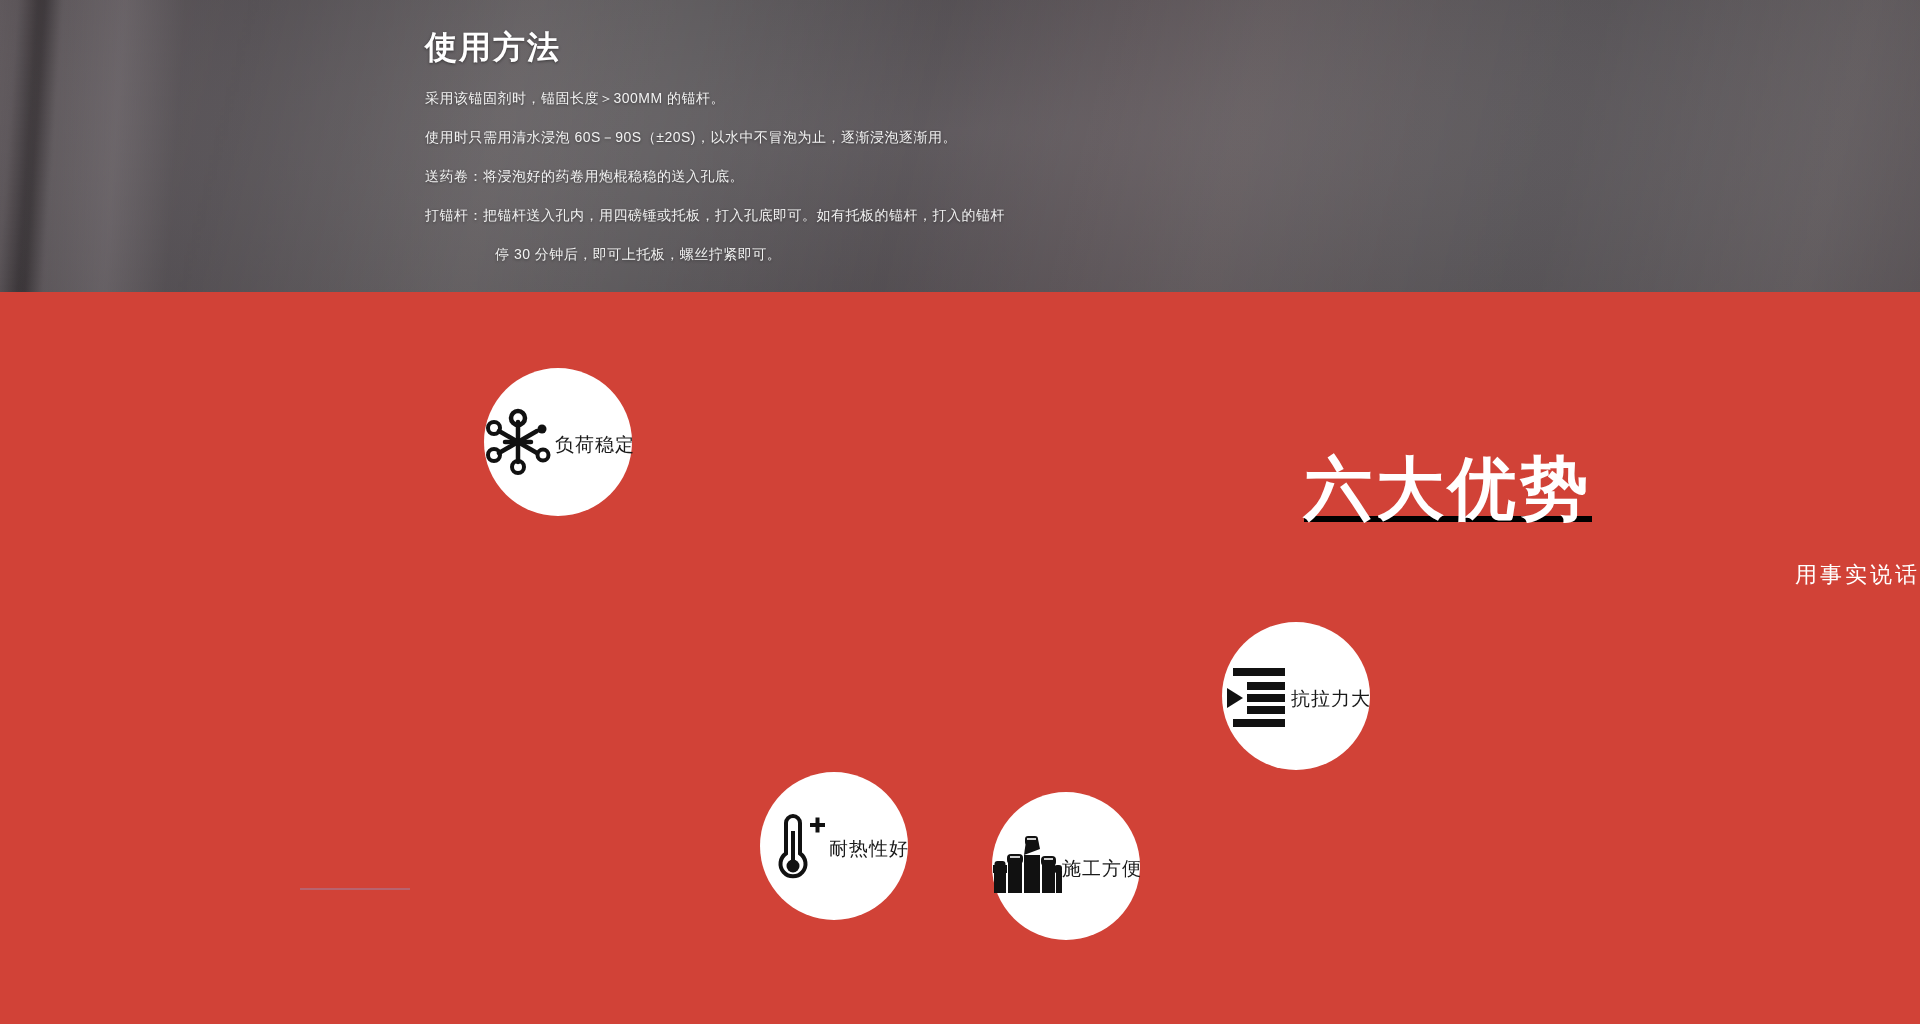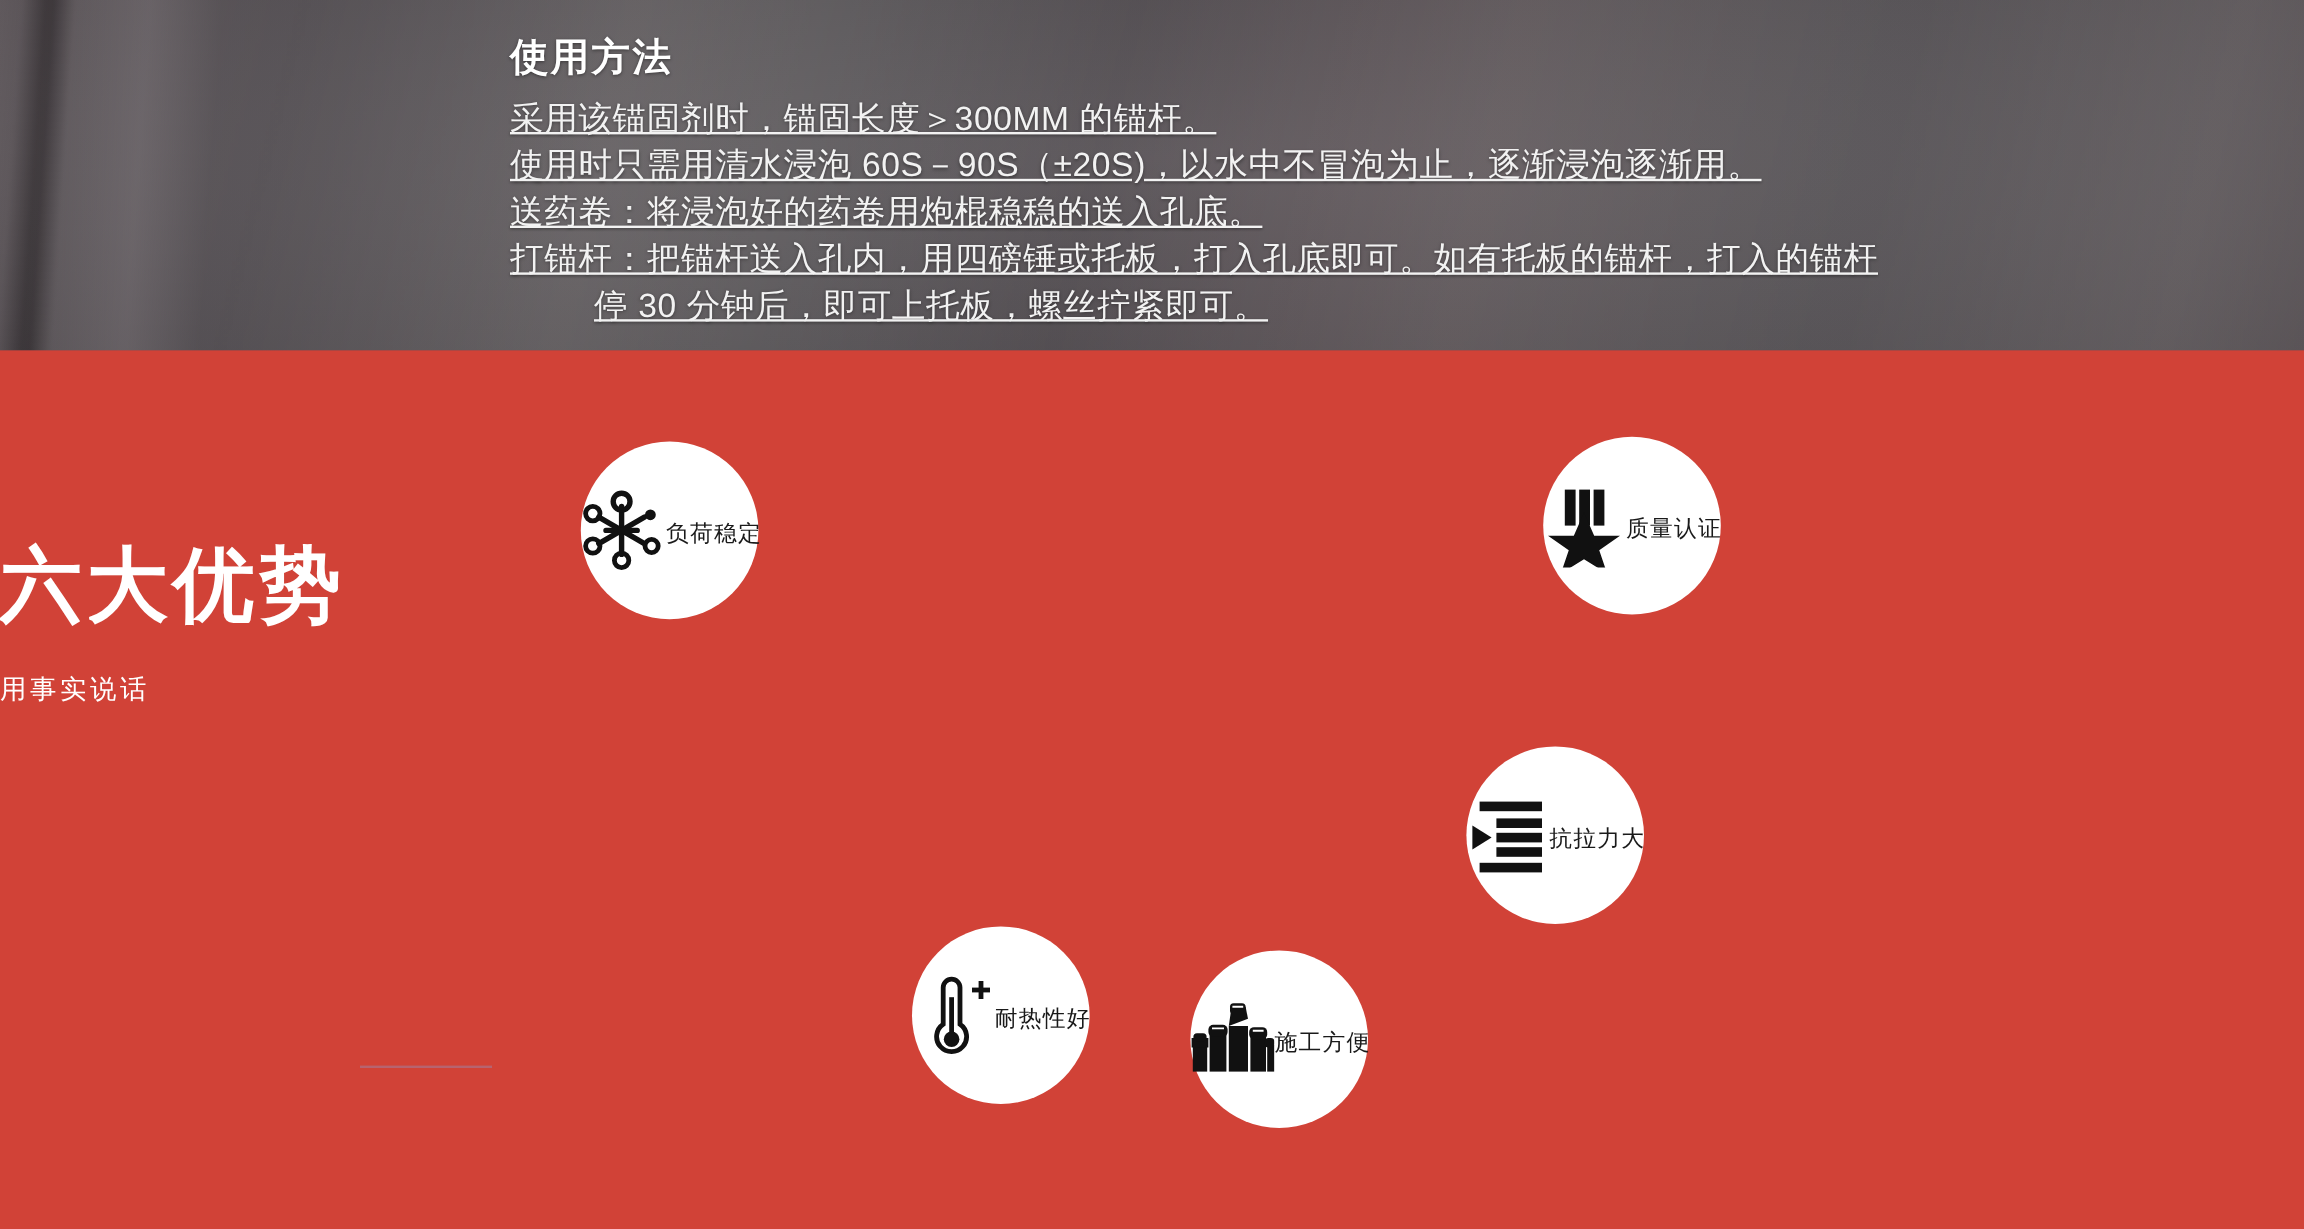--- a/index.html
+++ b/index.html
@@ -51,36 +51,35 @@
   .hdr-title{
     position:absolute; left:425px; top:26px;
     font-size:32px; font-weight:bold; letter-spacing:2px;
     color:#ffffff;
     text-shadow:0 1px 3px rgba(0,0,0,.45);
   }
   .hdr-lines{
     position:absolute; left:425px; top:79px; width:1100px;
   }
   .hdr-line{
-    font-size:28px; line-height:39px; color:#f2f2f2; white-space:nowrap;
+    font-size:14px; line-height:39px; color:#f2f2f2; white-space:nowrap;
     letter-spacing:.5px;
     text-shadow:0 1px 3px rgba(0,0,0,.40);
-    text-decoration:underline;
   }
   .hdr-line.indent{ padding-left:70px; }
 
   
   .red{
     position:absolute; left:0; top:292px; width:1920px; height:732px;
     background:#d14237;
     overflow:hidden;
   }
 
   .center-block{
-    position:absolute; left:0; top:160px; width:1592px; text-align:left;
+    position:absolute; left:0; top:160px; width:1592px; text-align:right;text-decoration:underline;
   }
   .cn-title{
     position:relative;
     font-size:68px; font-weight:bold; color:#fff; letter-spacing:4px;
     line-height:72px;
     z-index:3;
   }
   .py-title{
     position:absolute; left:0; top:40px; width:1920px;
     font-family:"Liberation Serif","DejaVu Serif",serif;
@@ -168,31 +167,20 @@
         <circle cx="13" cy="23" r="6" fill="none" stroke="#111" stroke-width="4"></circle>
         <circle cx="13" cy="50" r="6" fill="none" stroke="#111" stroke-width="4"></circle>
         <circle cx="37" cy="62" r="6" fill="none" stroke="#111" stroke-width="4"></circle>
         <circle cx="62" cy="50" r="5.5" fill="none" stroke="#111" stroke-width="4"></circle>
         <circle cx="61" cy="24" r="4.5" fill="#111"></circle>
       </svg>
     </span>
     <span class="bl">负荷稳定</span>
   </div>
 
-  <div class="badge b1">
-    <span class="gl">
-      <svg width="70" height="70" viewBox="0 0 70 70">
-        <rect x="19" y="5" width="9" height="30" fill="#111"></rect>
-        <rect x="31" y="5" width="9" height="30" fill="#111"></rect>
-        <rect x="43" y="5" width="9" height="30" fill="#111"></rect>
-        <polygon points="35,24 43.5,43.5 65,43.5 47.7,55.5 54.3,75 35,63 15.7,75 22.3,55.5 5,43.5 26.5,43.5" fill="#111"></polygon>
-      </svg>
-    </span>
-    <span class="bl">质量认证</span>
-  </div>
 
 
   <div class="badge b3">
     <span class="gl">
       <svg width="70" height="66" viewBox="0 0 70 66">
         <rect x="12" y="5" width="52" height="8" fill="#111"></rect>
         <rect x="26" y="19" width="38" height="8" fill="#111"></rect>
         <rect x="26" y="31" width="38" height="8" fill="#111"></rect>
         <rect x="26" y="43" width="38" height="8" fill="#111"></rect>
         <rect x="12" y="56" width="52" height="8" fill="#111"></rect>

